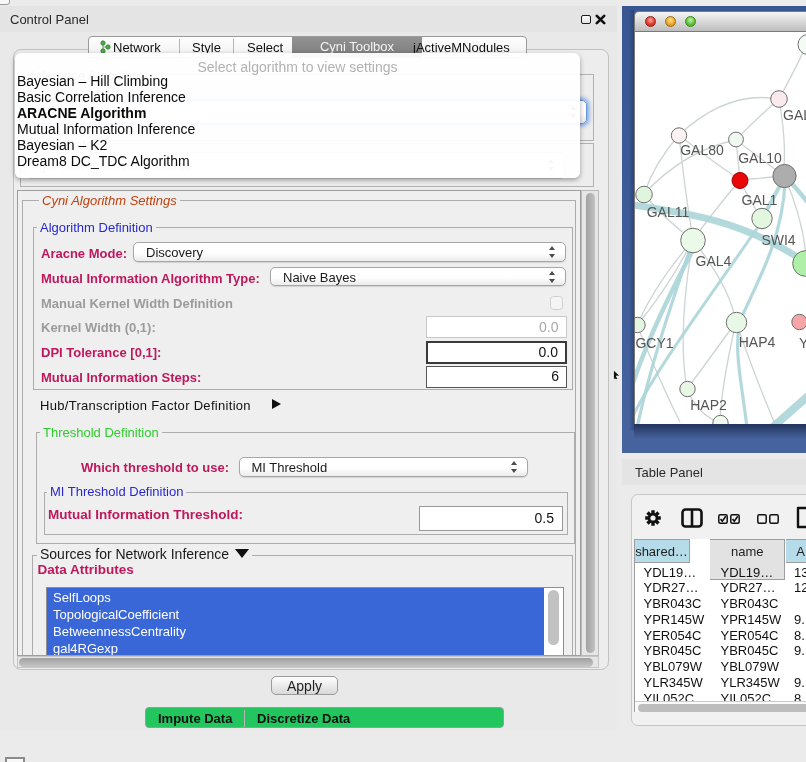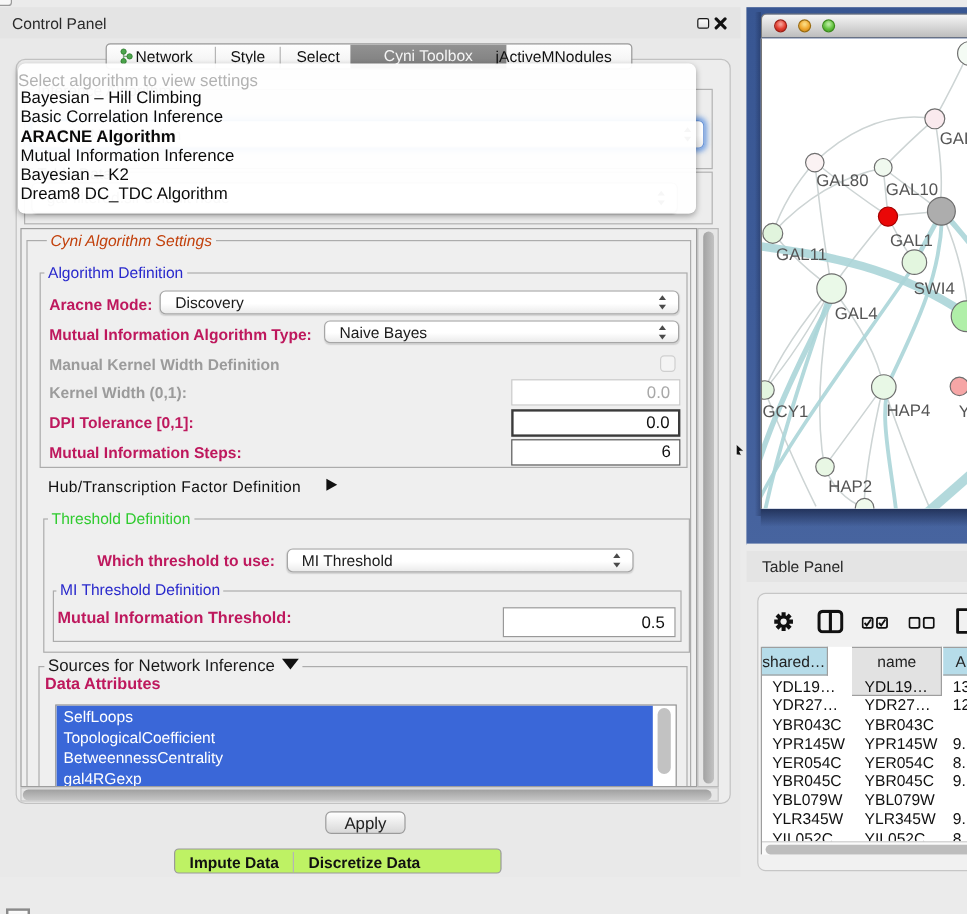--- a/index.html
+++ b/index.html
@@ -131,30 +131,30 @@
   <div class="abs" style="left:581px;top:184px;width:18px;height:466px;background:#E6E6E6;border:1px solid #B9B9B9;">
     <div class="abs" style="left:3.5px;top:2px;width:9.5px;height:460px;border-radius:5px;background:linear-gradient(90deg,#A2A2A2,#C2C2C2);"></div>
   </div>
 
   <div class="abs" style="left:17px;top:650px;width:582px;height:12px;background:#E6E6E6;border:1px solid #C6C6C6;">
     <div class="abs" style="left:1px;top:1px;width:574px;height:9px;border-radius:5px;background:linear-gradient(#A0A0A0,#C6C6C6);"></div>
   </div>
 
   <div class="abs" style="left:271px;top:670px;width:67px;height:19px;border:1px solid #9B9B9B;border-radius:5px;background:linear-gradient(#FFFFFF,#D8D8D8);font-size:14px;color:#222;text-align:center;line-height:18px;">Apply</div>
 
-  <div class="abs" style="left:145px;top:701px;width:273px;height:21px;border:1px solid #9A9A9A;border-radius:4px;background:#bef264;overflow:hidden;font-weight:bold;">
+  <div class="abs" style="left:145px;top:701px;width:359px;height:21px;border:1px solid #9A9A9A;border-radius:4px;background:#22c55e;overflow:hidden;font-weight:bold;">
     <div class="abs" style="left:12px;top:3px;font-size:13px;color:#111;">Impute Data</div>
     <div class="abs" style="left:98px;top:2px;width:1px;height:17px;background:#B5B5B5;"></div>
     <div class="abs" style="left:111px;top:3px;font-size:13px;color:#111;">Discretize Data</div>
     <div class="abs" style="left:210px;top:0;width:111px;height:21px;background:linear-gradient(#8F8F8F,#7A7A7A);color:#F2F2F2;font-size:13px;text-align:right;line-height:21px;font-weight:bold;margin-top:22px;">Infer Network</div>
   </div>
 </div>
 
 <div class="abs" style="left:15px;top:53px;width:565px;height:125px;z-index:10;background:rgba(255,255,255,0.95);border-radius:6px;box-shadow:0 2px 5px rgba(0,0,0,0.35);font-size:14px;color:#0A0A0A;">
-  <div class="abs" style="left:0;top:6px;width:565px;color:#B2B2B2;">Select algorithm to view settings</div>
+  <div class="abs" style="left:0;top:6px;width:565px;text-align:center;color:#B2B2B2;">Select algorithm to view settings</div>
   <div class="abs" style="left:2px;top:20px;line-height:16.1px;white-space:pre;">Bayesian – Hill Climbing
 Basic Correlation Inference
 <b>ARACNE Algorithm</b>
 Mutual Information Inference
 Bayesian – K2
 Dream8 DC_TDC Algorithm</div>
 </div>
 
 <div class="abs" style="left:622px;top:6px;width:184px;height:448px;background:linear-gradient(#385692 0%, #3E5C99 55%, #47649F 100%);overflow:hidden;">
 

